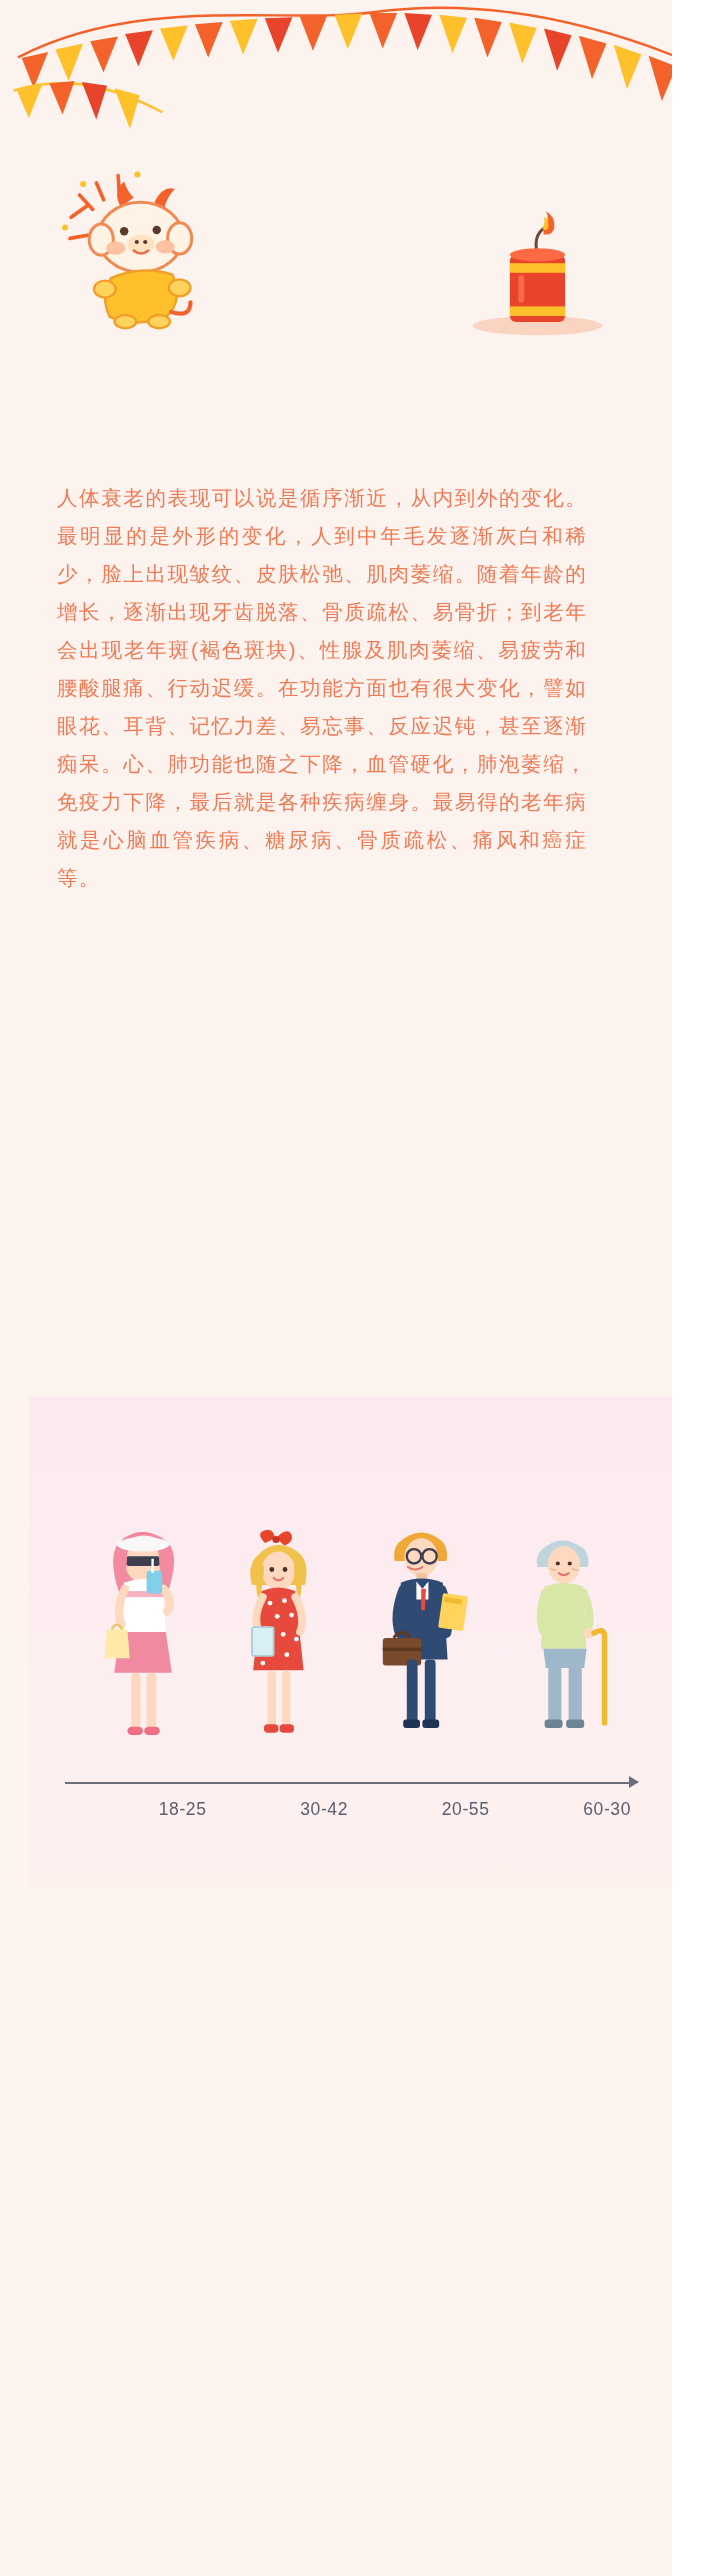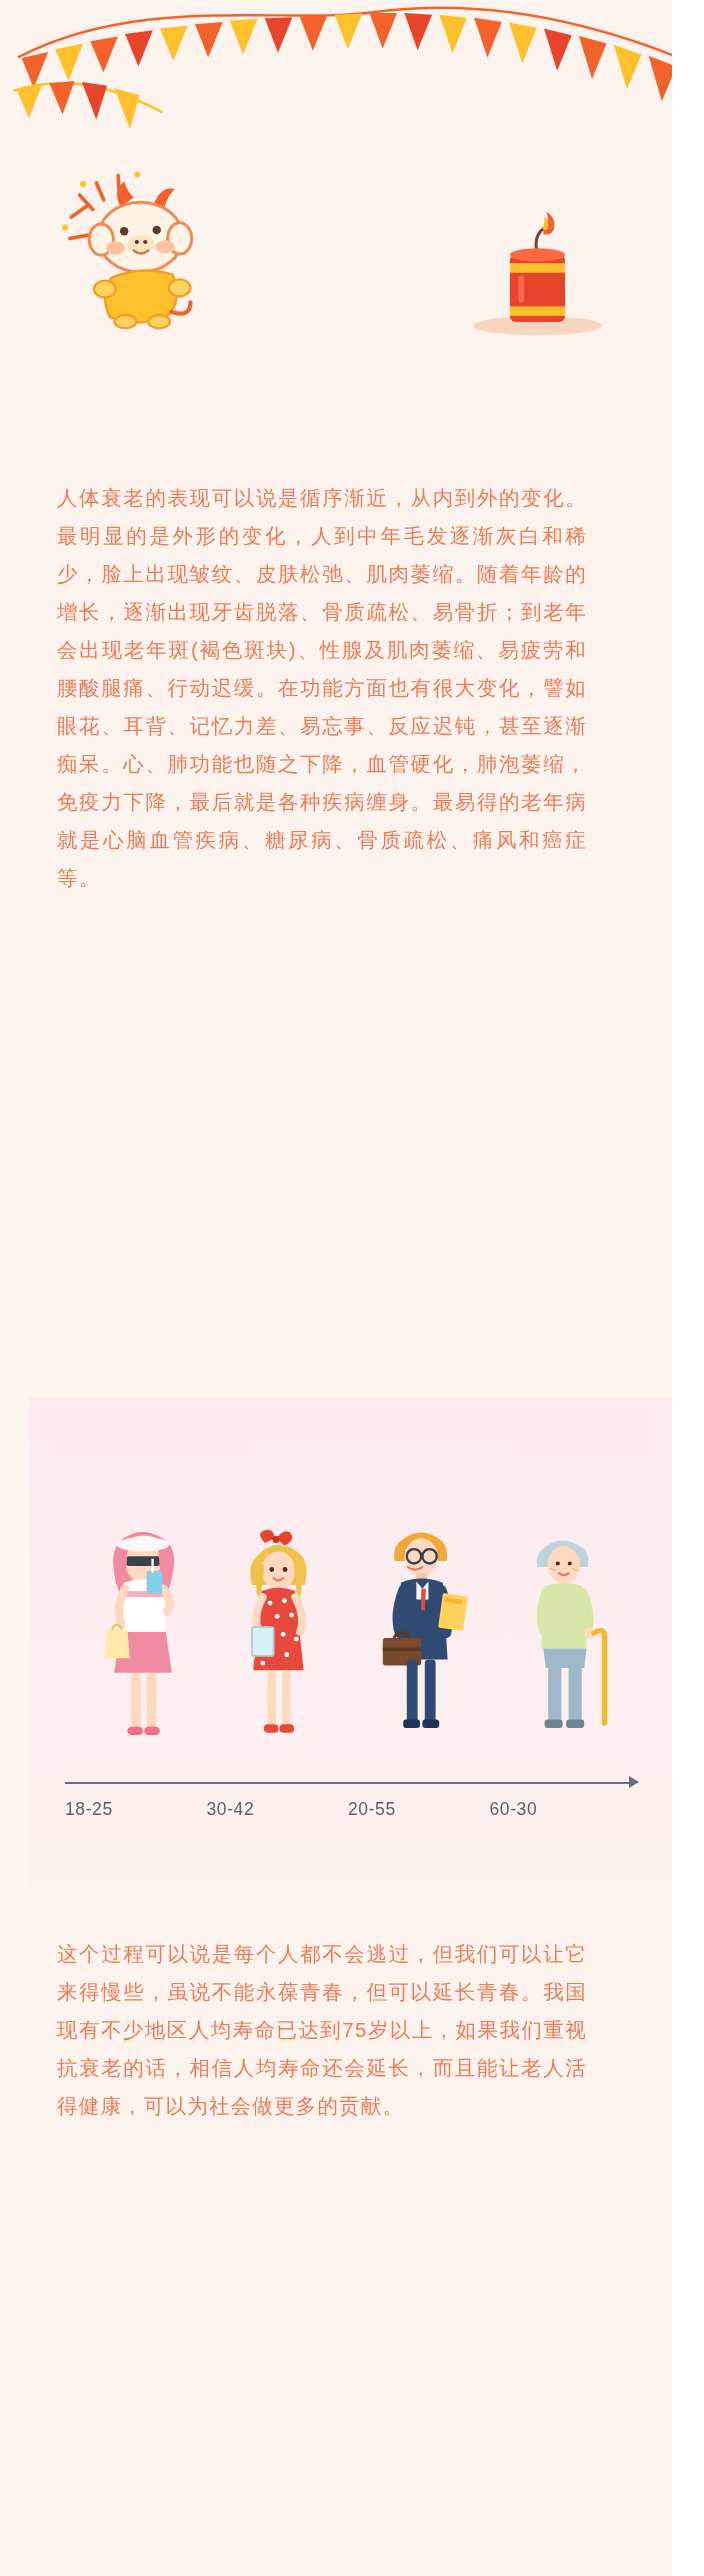--- a/index.html
+++ b/index.html
@@ -109,21 +109,21 @@
   }
   .axis-labels {
     position: absolute;
     left: 36px;
     top: 402px;
     width: 566px;
     display: flex;
   }
   .axis-label {
     width: 25%;
-    text-align: left;
+    text-align: right;
     color: #5a6070;
     font-size: 17.5px;
     letter-spacing: 0.6px;
     font-family: "Liberation Sans", sans-serif;
   }
 
   
   .person { position: absolute; bottom: 105px; }
 
   
@@ -412,17 +412,16 @@
       <div class="axis-arrow"></div>
       <div class="axis-labels">
         <div class="axis-label">18-25</div>
         <div class="axis-label">30-42</div>
         <div class="axis-label">20-55</div>
         <div class="axis-label">60-30</div>
       </div>
     </div>
   </div>
 
-  <p id="para-2" class="text-block">这个过程可以说是每个人都不会逃过，但我们可以让它来得慢些，虽说不能永葆青春，但可以延长青春。我国现有不少地区人均寿命已达到75岁以上，如果我们重视抗衰老的话，相信人均寿命还会延长，而且能让老人活得健康，可以为社会做更多的贡献。</p>
 
   <div class="bottom-pad"></div>
 </div>
 
 
 </body></html>

